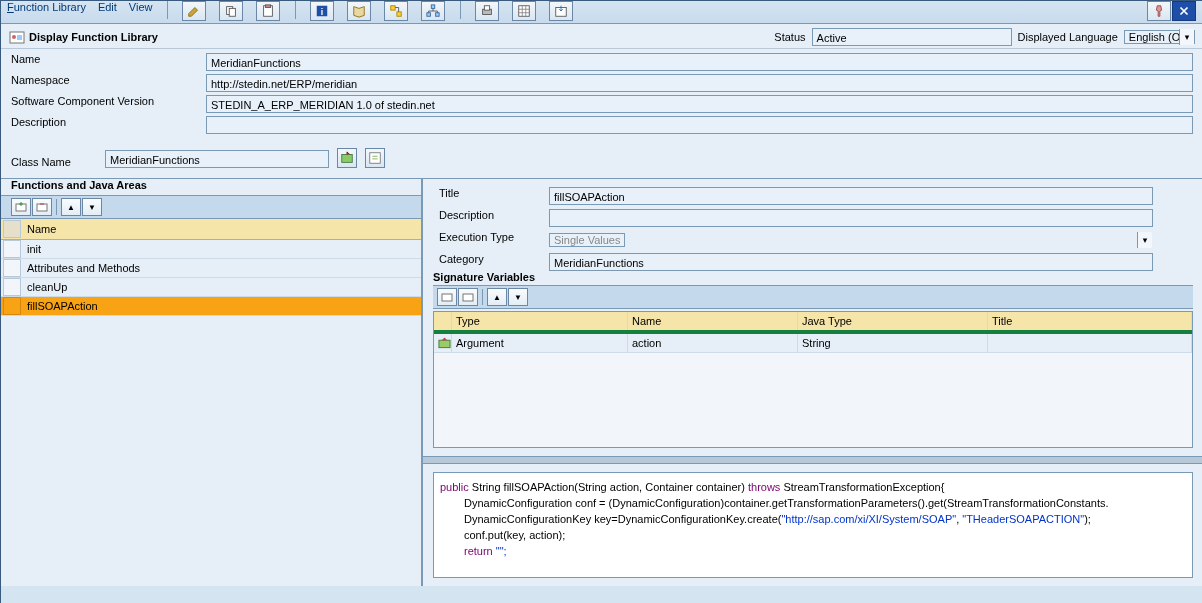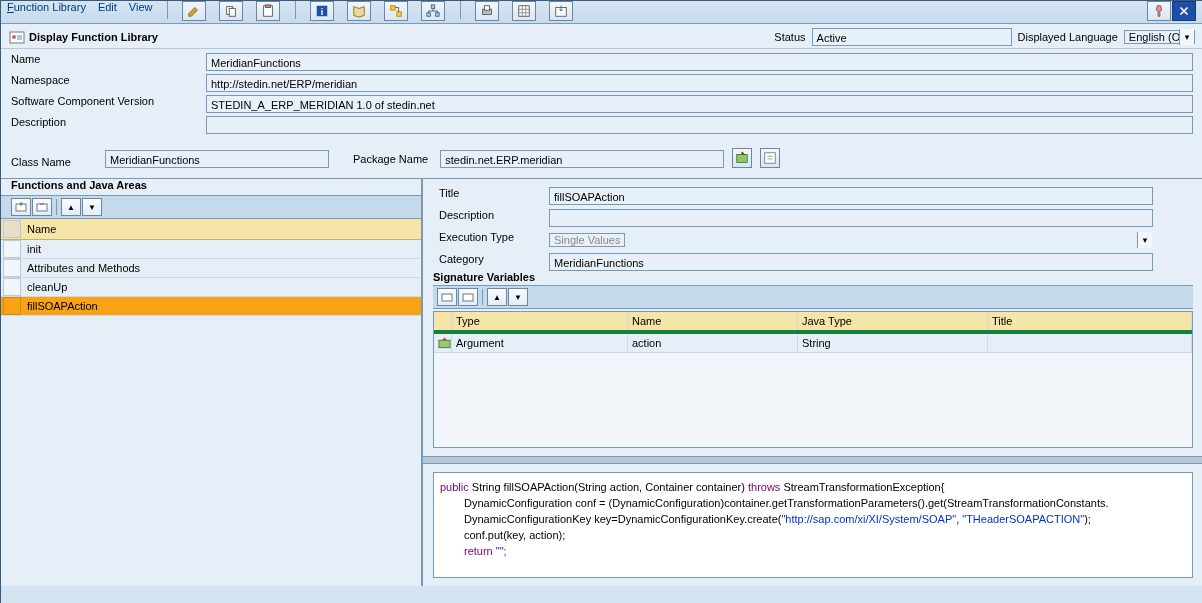--- a/index.html
+++ b/index.html
@@ -170,24 +170,20 @@
     <span class="fld-input ro">http://stedin.net/ERP/meridian</span>
     <span class="fld-lbl">Software Component Version</span>
     <span class="fld-input ro">STEDIN_A_ERP_MERIDIAN 1.0 of stedin.net</span>
     <span class="fld-lbl">Description</span>
     <span class="fld-input ro"></span>
   </div>
 
   <div class="row2">
     <span class="fld-lbl" style="width:80px;padding-left:0">Class Name</span>
     <span class="fld-input ro">MeridianFunctions</span>
-    <span class="pkg" style="display:flex;align-items:center;gap:6px;margin-left:10px">
-      <span class="fld-lbl">Package Name</span>
-      <span class="fld-input ro">stedin.net.ERP.meridian</span>
-    </span>
     <span class="icon-btn">
         <svg viewBox="0 0 16 16" width="14" height="14">
           <rect x="2" y="4" width="12" height="9" fill="#8c6" stroke="#474"></rect>
           <path d="M8 4V1l3 3" fill="#c44" stroke="#800"></path>
         </svg>
       </span>
     <span class="icon-btn">
         <svg viewBox="0 0 16 16" width="14" height="14">
           <rect x="2" y="2" width="12" height="12" fill="#fff" stroke="#777"></rect>
           <path d="M5 6h6M5 9h6" stroke="#7a5"></path>

